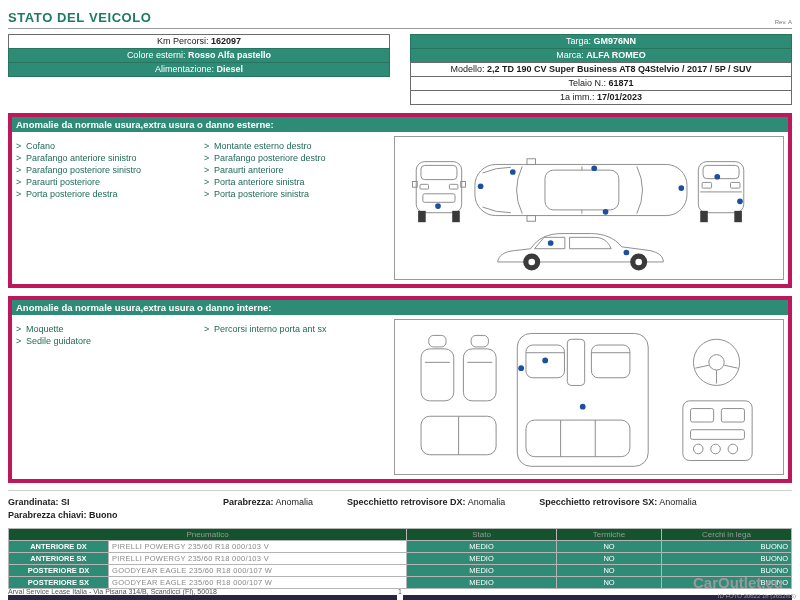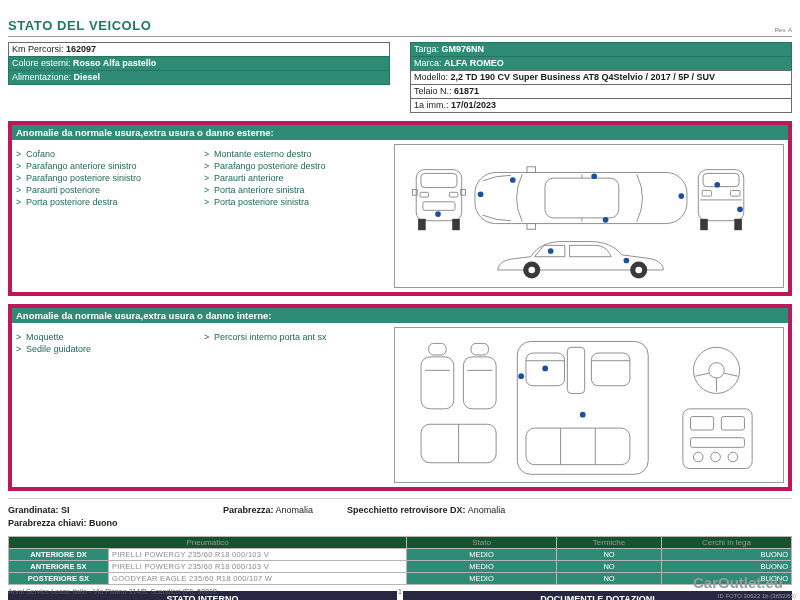--- a/index.html
+++ b/index.html
@@ -1,26 +1,26 @@
 <!DOCTYPE html>
 <html><head>
 <meta charset="utf-8">
 <style>
   * { box-sizing: border-box; margin: 0; padding: 0; }
   body { width: 800px; height: 600px; background: #fff; font-family: "Liberation Sans", sans-serif; }
-  .page { position: relative; width: 800px; height: 600px; background: #fff; padding: 18px 8px; overflow: hidden; }
+  .page { position: relative; width: 800px; height: 600px; background: #fff; padding: 10px 8px; overflow: hidden; }
 
   
   .titlebar { display: flex; justify-content: space-between; align-items: flex-end; }
   .title { color: #1e7a63; font-size: 13px; font-weight: bold; letter-spacing: .6px; }
   .rev { color: #777; font-size: 6px; }
   .rule { border-top: 1px solid #9a9a9a; margin: 3px 0 5px 0; }
 
   
-  .info-grid { display: flex; gap: 20px; }
+  .info-grid { display: flex; gap: 20px; text-align: center; }
   .info-col { flex: 1; }
   .info-row { border: 1px solid #6b6b6b; padding: 1px 3px; font-size: 9px; line-height: 11px; min-height: 13px; margin-top: -1px; background: #fff; color: #1a1a1a; }
   .info-row:first-child { margin-top: 0; }
   .info-row .val { font-weight: bold; }
   .teal-bg { background: #2e8b76 !important; color: #fff !important; border-color: #27745f !important; }
 
   
   .anom { border: 4px solid #be185d; margin-top: 8px; }
   .anom-head { background: #2e8b76; color: #fff; font-size: 9.5px; font-weight: bold; padding: 2px 4px; }
   .anom-body { display: flex; gap: 6px; padding: 4px; }
@@ -228,20 +228,21 @@
   </section>
 
   <div class="misc">
     <div class="misc-left">
       <div><b>Grandinata:</b> <b>SI</b></div>
       <div><b>Parabrezza chiavi:</b> <b>Buono</b></div>
     </div>
     <div class="misc-right">
       <span><b>Parabrezza:</b> <span>Anomalia</span></span>
       <span><b>Specchietto retrovisore DX:</b> <span>Anomalia</span></span>
+      <span><b>Specchietto retrovisore SX:</b> <span>Anomalia</span></span>
     </div>
   </div>
 
   <table class="tyre-table">
     <colgroup>
         <col style="width:100px">
         <col>
         <col style="width:150px">
         <col style="width:105px">
         <col style="width:130px">
@@ -261,20 +262,27 @@
       <td class="tvr">BUONO</td>
     </tr>
     <tr>
       <td class="pos">ANTERIORE SX</td>
       <td class="tname">PIRELLI POWERGY 235/60 R18 000/103 V</td>
       <td class="tv">MEDIO</td>
       <td class="tv">NO</td>
       <td class="tvr">BUONO</td>
     </tr>
     <tr>
+      <td class="pos">POSTERIORE DX</td>
+      <td class="tname">GOODYEAR EAGLE 235/60 R18 000/107 W</td>
+      <td class="tv">MEDIO</td>
+      <td class="tv">NO</td>
+      <td class="tvr">BUONO</td>
+    </tr>
+    <tr>
       <td class="pos">POSTERIORE SX</td>
       <td class="tname">GOODYEAR EAGLE 235/60 R18 000/107 W</td>
       <td class="tv">MEDIO</td>
       <td class="tv">NO</td>
       <td class="tvr">BUONO</td>
     </tr>
   </tbody>
     </table>
 
   <div class="bottom-tables">

